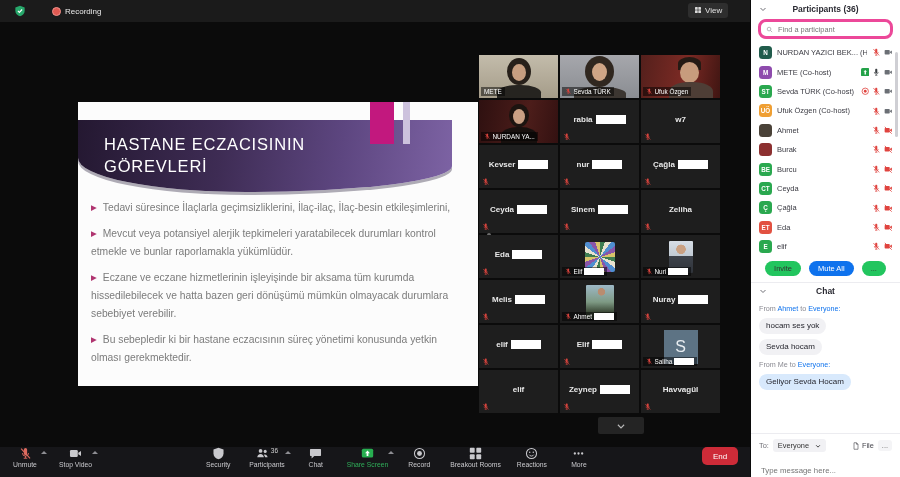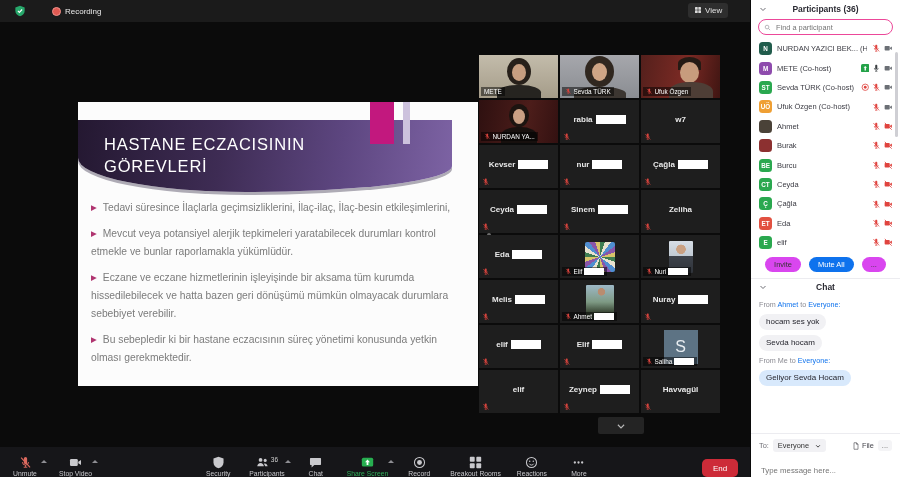--- a/index.html
+++ b/index.html
@@ -76,21 +76,21 @@
   .mic-corner{position:absolute;left:3px;bottom:3px;color:#d8443e;display:flex;}
   .mic-corner svg{width:7.5px;height:7.5px;}
   .tl-mic{color:#d8443e;display:flex;}
   .tl-mic svg{width:6.5px;height:6.5px;}
   .grid-more{position:absolute;left:598px;top:417px;width:46px;height:17px;background:#242424;
     border-radius:2px;display:flex;align-items:center;justify-content:center;color:#b9b9b9;}
   .grid-more svg{width:10px;height:10px;}
 
   
   .toolbar{position:absolute;left:0;bottom:0;width:750px;height:30px;background:#161619;
-    display:flex;align-items:flex-end;}
+    display:flex;align-items:flex-start;}
   .tb-left{display:flex;margin-left:6px;gap:12px;}
   .tb-center{display:flex;margin:0 auto;gap:9px;}
   .tb-btn{position:relative;display:flex;flex-direction:column;align-items:center;justify-content:center;
     color:#c9c9cd;min-width:32px;gap:1px;cursor:pointer;padding:0 3px;}
   .tb-btn .iconrow{display:flex;align-items:flex-start;gap:2px;height:13px;}
   .tb-btn .iconrow svg{width:13px;height:13px;}
   .tb-btn .lbl{font-size:6.8px;white-space:nowrap;}
   .tb-btn.accent{color:#2fae59;}
   .tb-btn.danger .iconrow{color:#dd6a5f;}
   .tb-badge{font-size:6.5px;color:#cfcfcf;margin-top:0;}
@@ -99,37 +99,37 @@
   .end-btn{margin-right:12px;background:#cd2b38;color:#fff;font-size:8px;border-radius:5px;
     width:36px;height:18px;display:flex;align-items:center;justify-content:center;cursor:pointer;}
 
   
   .panel{position:absolute;left:750px;top:0;width:150px;height:477px;background:#fff;
     display:flex;flex-direction:column;color:#2b2b33;border-left:1px solid #0a0a0a;box-sizing:border-box;}
   .p-head{height:18px;display:flex;align-items:center;justify-content:center;position:relative;
     font-weight:700;font-size:8.5px;flex:none;}
   .chev{position:absolute;left:8px;color:#6f6f76;display:flex;}
   .chev svg{width:8px;height:8px;}
-  .search{margin:1px 7px 4px;height:14px;border:1px solid #ec4899;border-radius:8px;
+  .search{margin:1px 7px 4px;height:14px;border:3px solid #ec4899;border-radius:8px;
     display:flex;align-items:center;padding:0 5px;color:#9a9aa0;gap:3px;flex:none;}
   .search svg{width:7px;height:7px;flex:none;}
   .search input{border:none;outline:none;width:100%;font-size:7.4px;color:#555;background:transparent;
     font-family:"Liberation Sans",sans-serif;}
   .plist{flex:none;}
   .prow{height:19.4px;display:flex;align-items:center;padding:0 8px;gap:5px;}
   .pav{width:13px;height:13px;border-radius:3.5px;color:#fff;font-size:6.3px;font-weight:700;
     display:flex;align-items:center;justify-content:center;flex:none;}
   .pname{flex:1;font-size:7.5px;color:#3a3a42;white-space:nowrap;overflow:hidden;}
   .picons{display:flex;gap:3px;align-items:center;flex:none;}
   .picons .icn{display:flex;}
   .picons svg{width:8.5px;height:8.5px;}
   .ic-red{color:#e0443f;}.ic-gray{color:#6b6f75;}.ic-dark{color:#3c4043;}
   .pbtns{display:flex;justify-content:center;gap:8px;margin:5px 0 6px;flex:none;}
   .pbtn{border-radius:9px;padding:3px 9px;font-size:7.5px;cursor:pointer;}
-  .pbtn.lite{background:#d946ef;color:#333;}
+  .pbtn.lite{background:#22c55e;color:#333;}
   .pbtn.blue{background:#0e72ed;color:#fff;}
   .chat-head{border-top:1px solid #ececf0;height:16px;display:flex;align-items:center;justify-content:center;
     position:relative;font-weight:700;font-size:8.5px;flex:none;}
   .chat-body{flex:1;padding:1px 8px;overflow:hidden;}
   .cg-head{font-size:7.2px;color:#8a8a92;margin:4px 0 2px;}
   .cg-head .who{color:#0e72ed;}
   .bubble-line{line-height:1;}
   .bubble{display:inline-block;background:#f1f1f4;border-radius:8px;padding:4px 7px;font-size:8px;
     color:#26262e;margin:1.5px 0;white-space:nowrap;}
   .bubble.self{background:#d8e9fc;}

